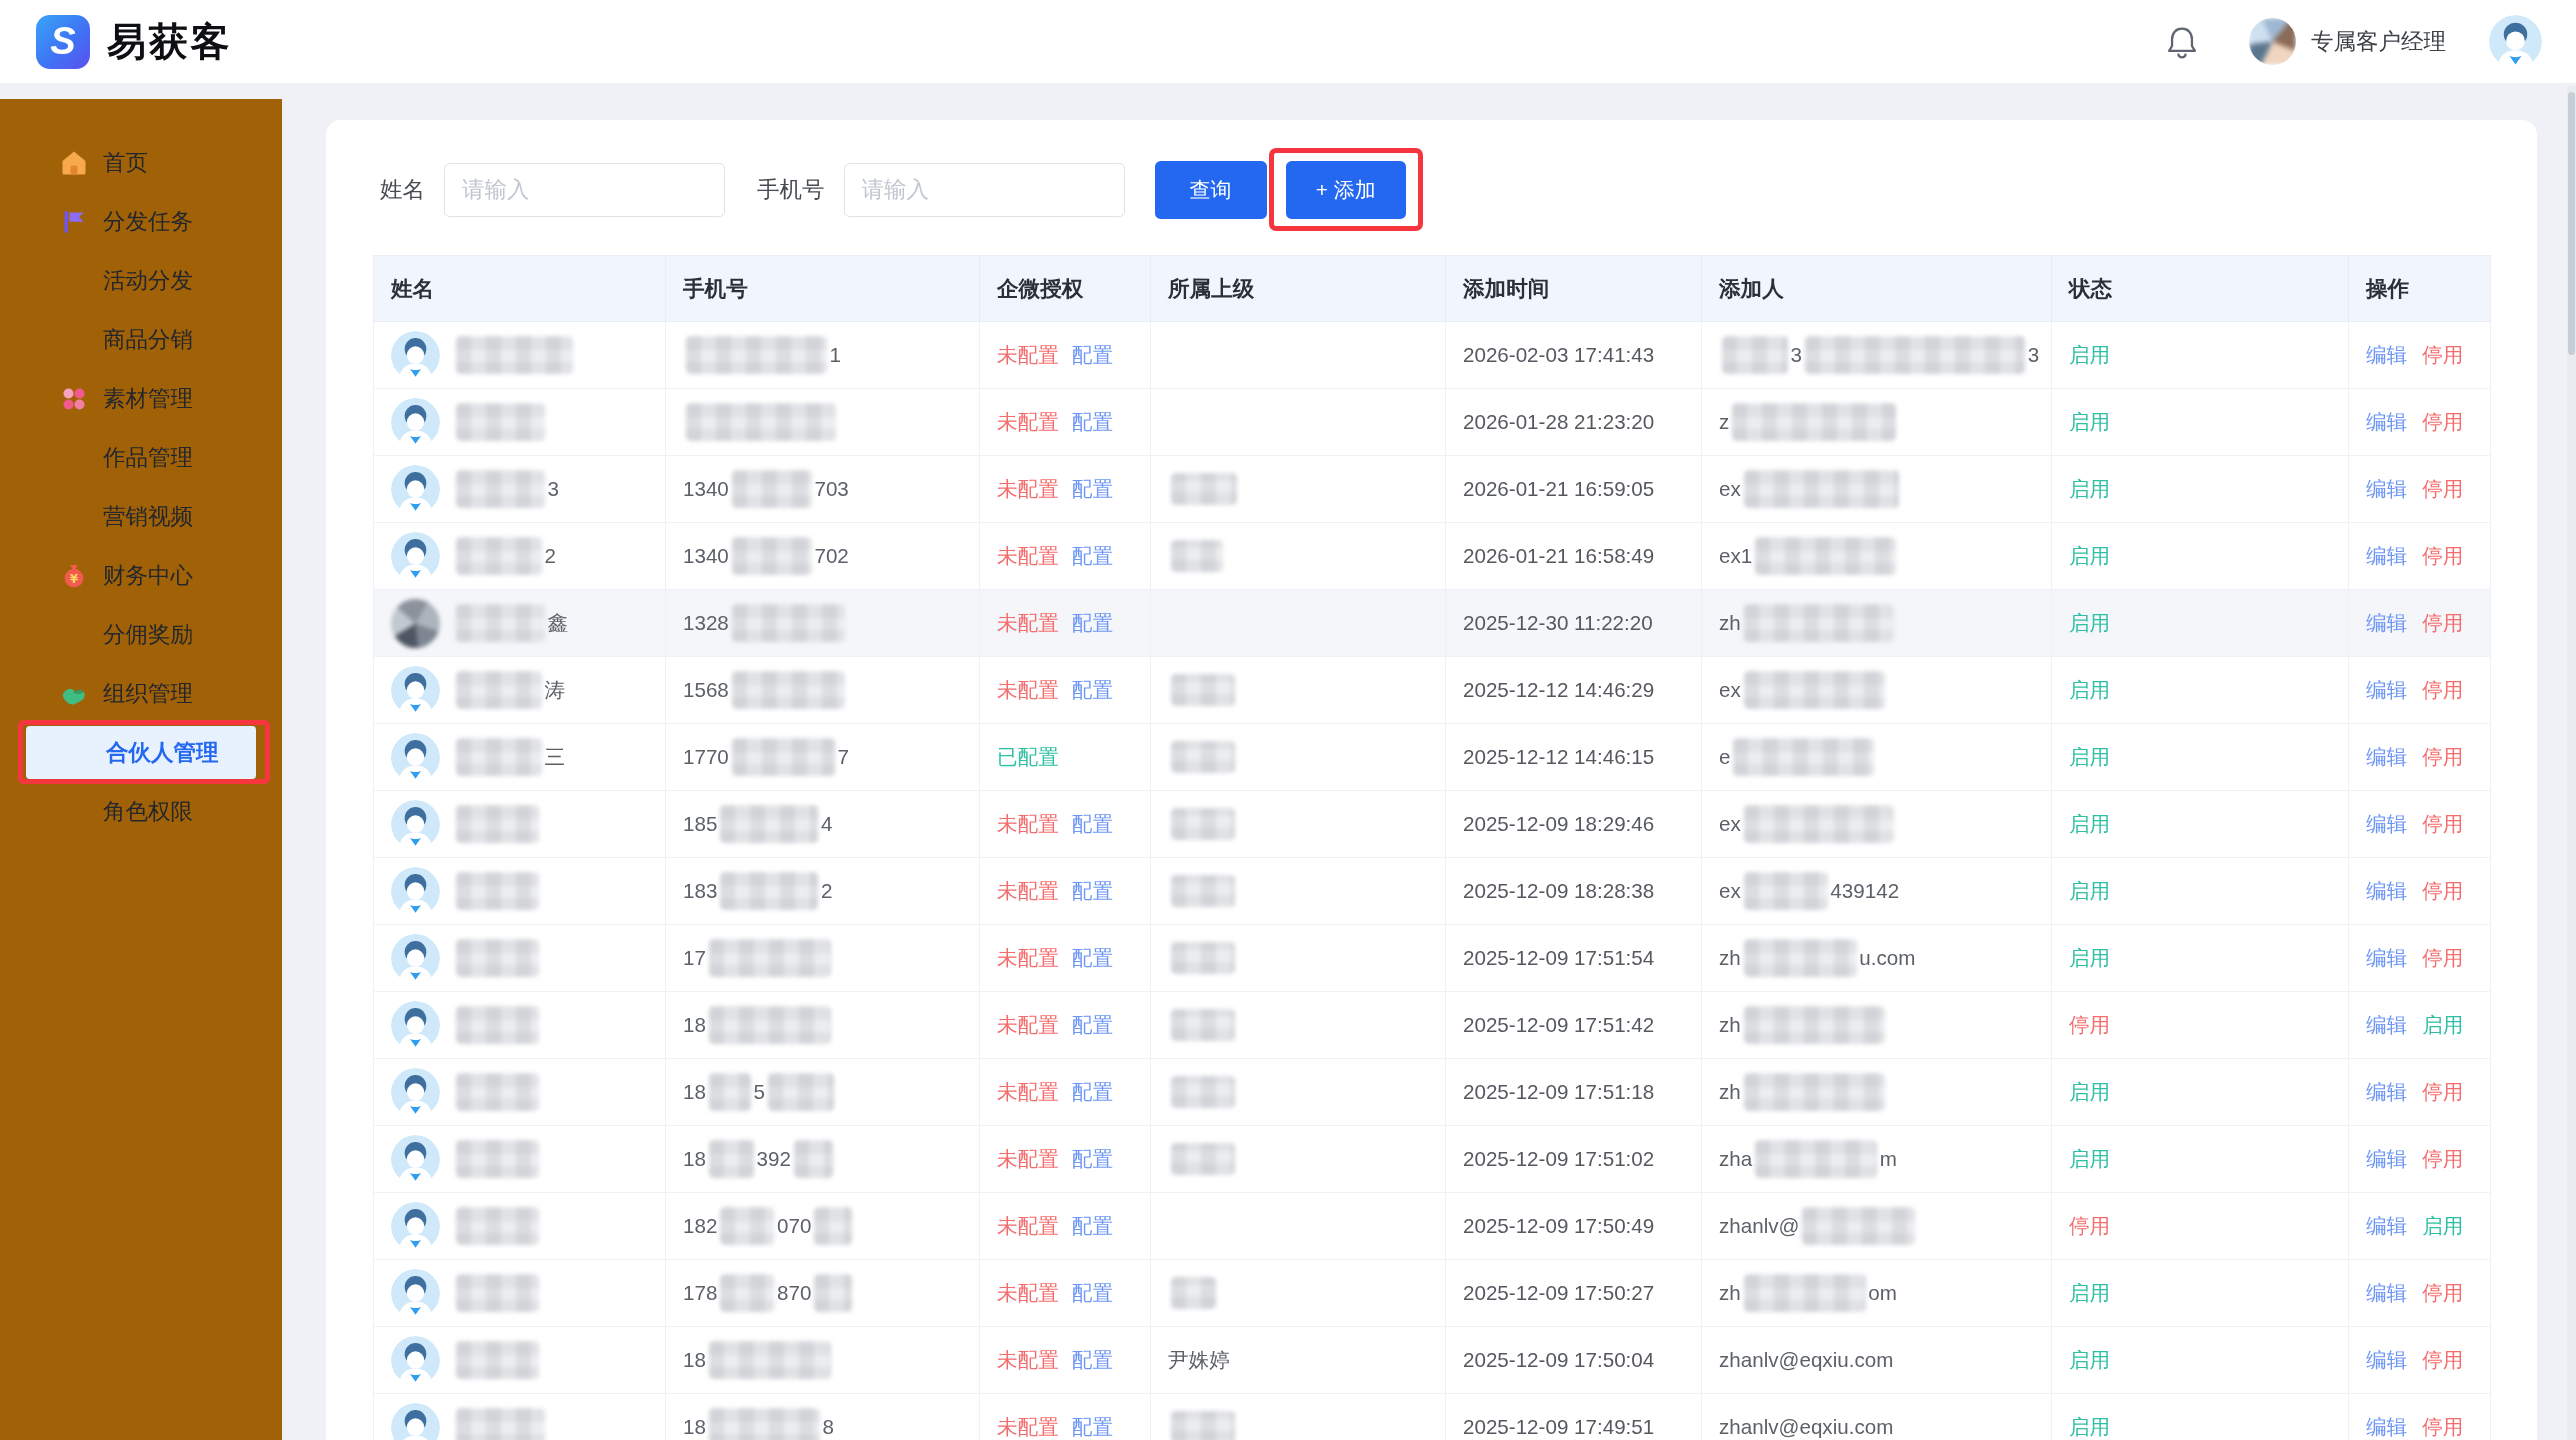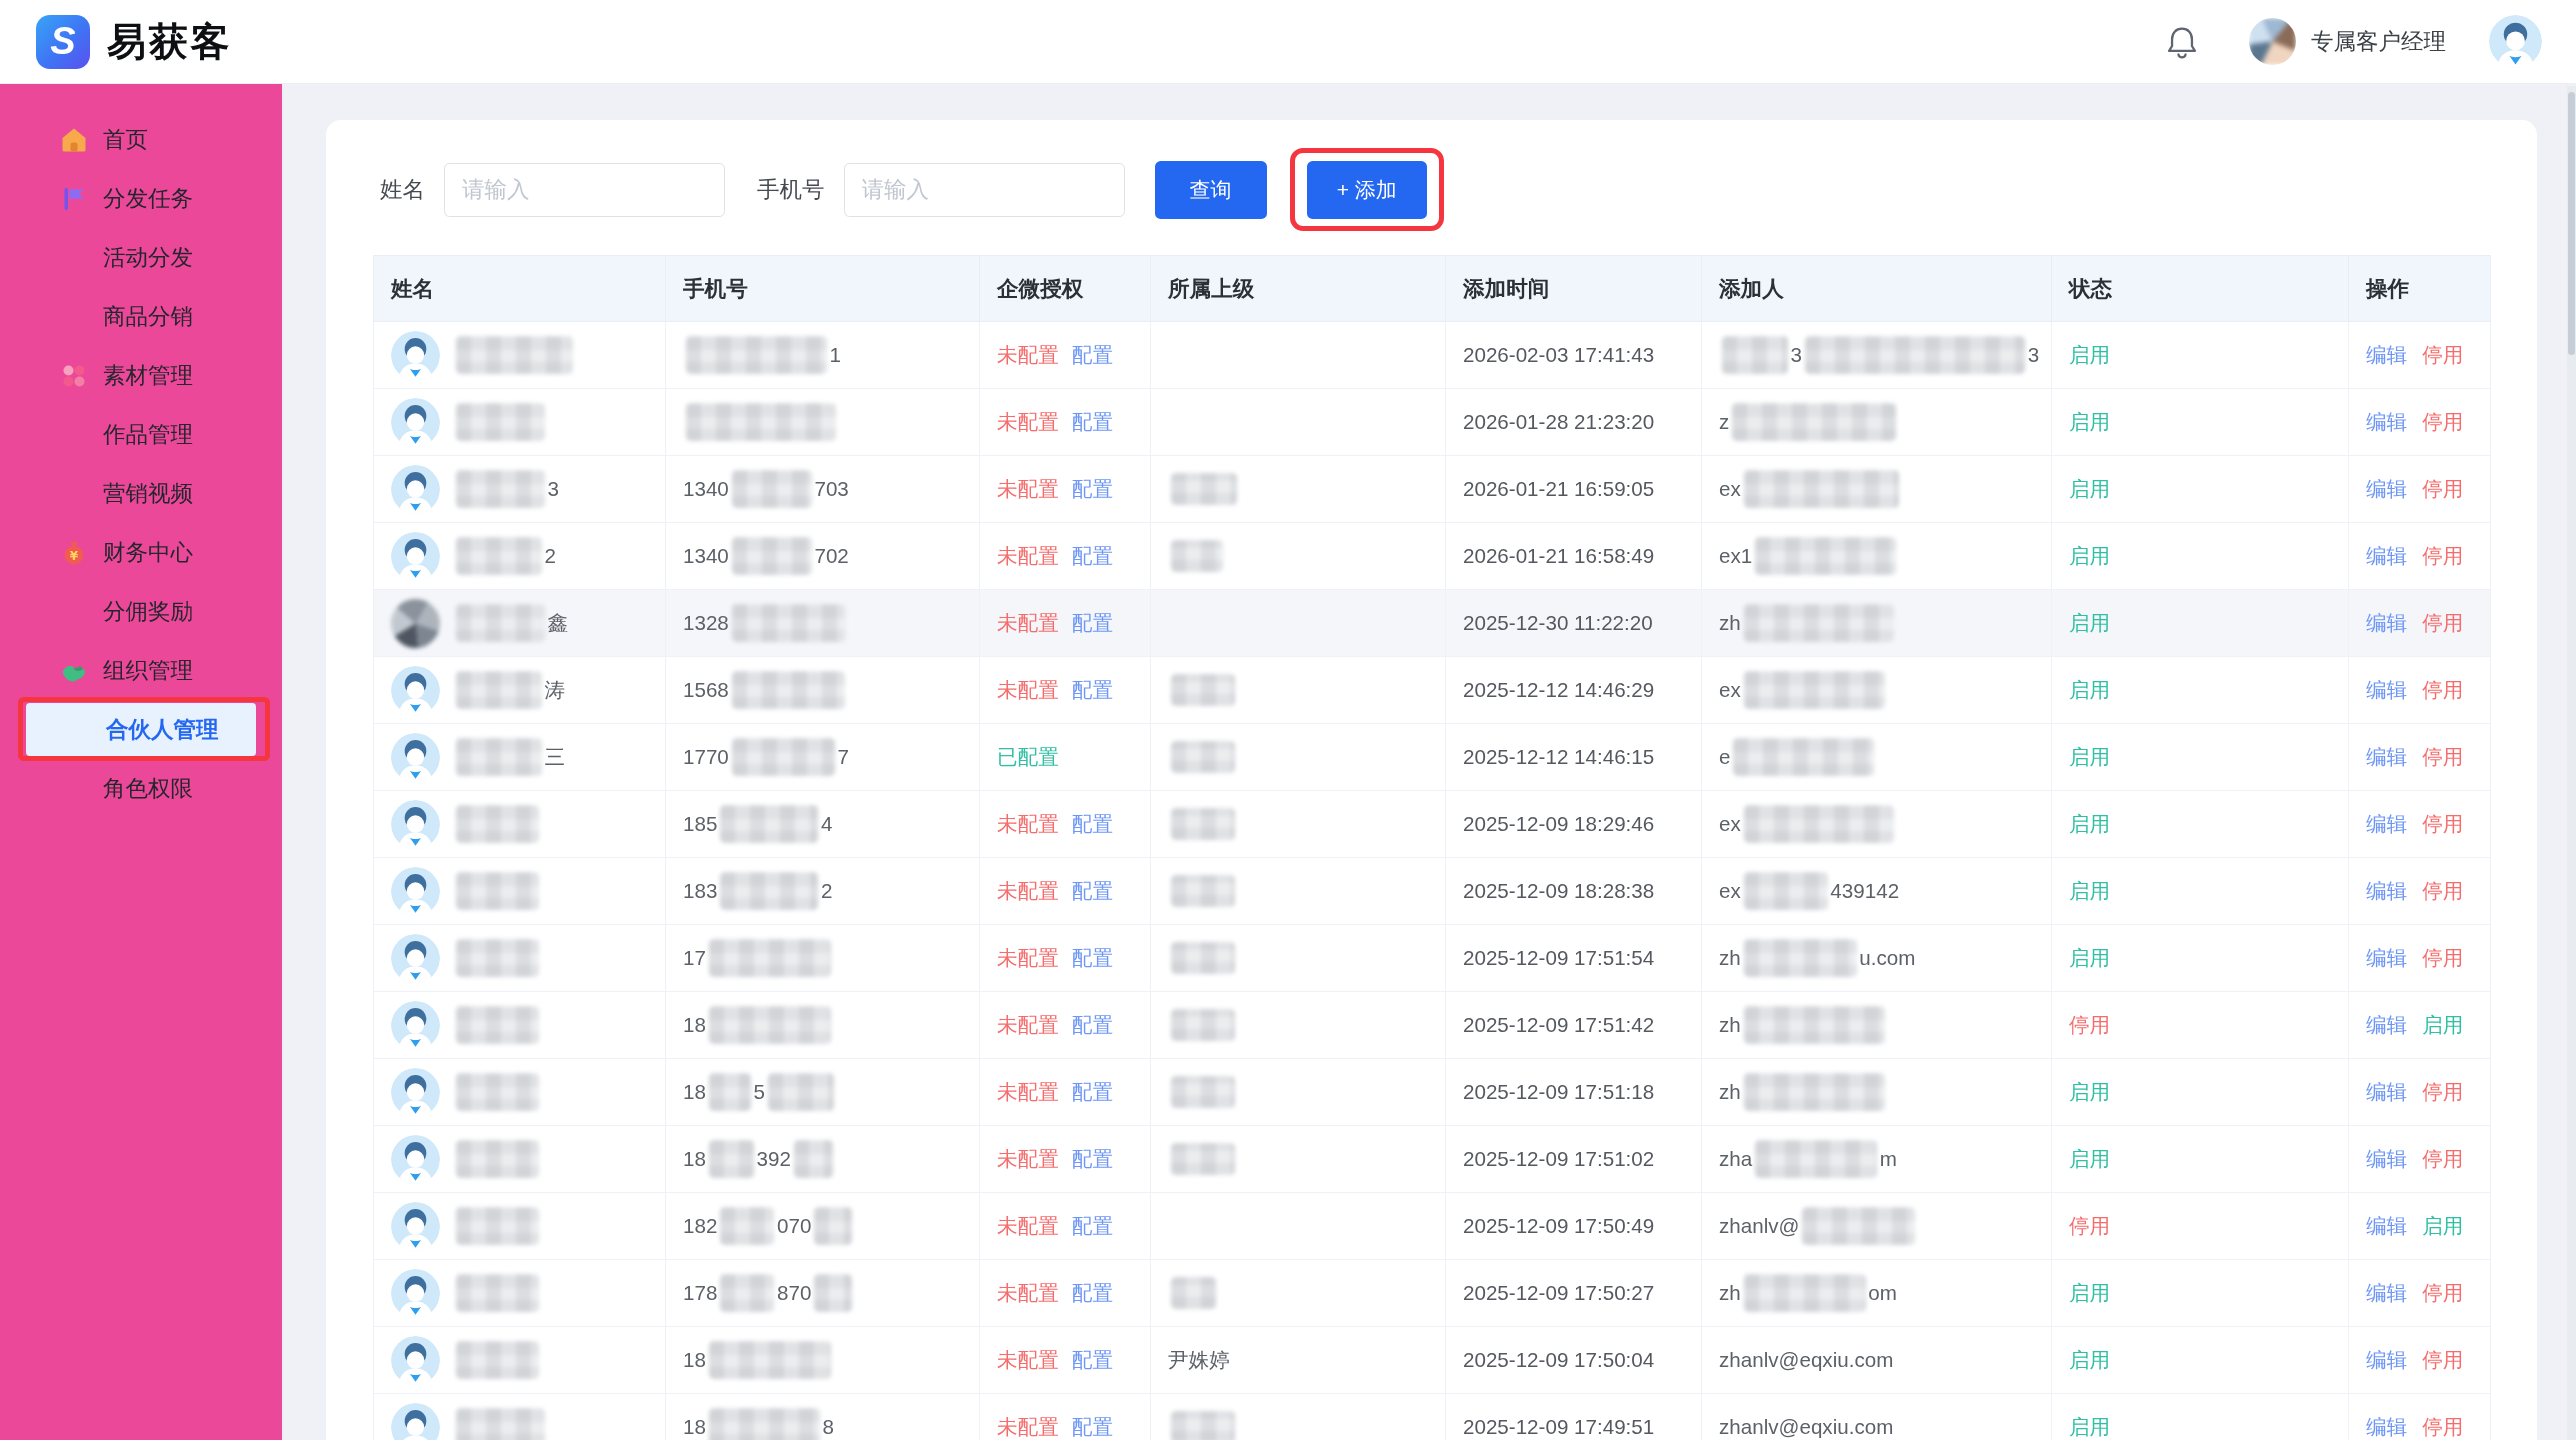--- a/index.html
+++ b/index.html
@@ -18,21 +18,21 @@
   .top-right{margin-left:auto;display:flex;align-items:center;padding-right:34px;}
   .bell{width:36px;height:36px;margin-right:49px;cursor:pointer;}
   .manager{display:flex;align-items:center;gap:15px;margin-right:43px;cursor:pointer;}
   .avatar-photo{width:47px;height:47px;border-radius:50%;overflow:hidden;flex:0 0 47px;}
   .avatar-photo .ph{width:100%;height:100%;filter:blur(2.8px);
       background:conic-gradient(from 40deg,#8a6b57 0 20%,#f0d5c0 0 46%,#5a768f 0 62%,#cfe0f0 0 82%,#9db8d2 0 100%);}
   .manager-label{font-size:22.5px;color:#3c4046;}
   .user-avatar{width:53px;height:53px;border-radius:50%;overflow:hidden;cursor:pointer;}
 
   
-  .sidebar{position:absolute;top:76px;left:0;bottom:0;width:283px;background:#ec4899;
+  .sidebar{position:absolute;top:99px;left:0;bottom:0;width:283px;background:#a16207;
            border-right:0.9px solid #eceff3;padding-top:34px;z-index:5;}
   .side-wrap{position:relative;}
   .side-item{position:relative;height:59px;display:flex;align-items:center;font-size:22.5px;color:#23262c;cursor:pointer;}
   .side-item .ico{position:absolute;left:60px;width:28px;height:28px;}
   .side-item .ico svg{width:28px;height:28px;display:block;}
   .side-item .lbl{padding-left:103px;white-space:nowrap;}
   .side-item.active-inner{margin:2.8px 26px;height:53px;background:#e8f2fe;border-radius:3.8px;
            color:var(--primary);font-weight:bold;}
   .side-item.active-inner .lbl{padding-left:80px;}
   .side-anno{position:absolute;left:18px;right:12.2px;top:-5.6px;bottom:-5.6px;border:5.6px solid var(--anno);
@@ -44,21 +44,21 @@
   .filter-bar{display:flex;align-items:center;padding:28px 0 0 54px;}
   .f-label{font-size:22.5px;color:#464b52;margin-right:19px;white-space:nowrap;}
   .f-input{width:281px;height:54px;border:0.9px solid #dde1e8;border-radius:5.6px;padding:0 17px;
            font-size:22.5px;color:#333;outline:none;background:#fff;
            font-family:"Liberation Sans","DejaVu Sans",sans-serif;}
   .f-input::placeholder{color:#c1c7d0;}
   .f-gap{width:32px;}
   .btn{height:58px;border:none;border-radius:5.6px;background:var(--primary);color:#fff;font-size:21px;
        cursor:pointer;font-family:"Liberation Sans","DejaVu Sans",sans-serif;}
   .search-btn{width:112px;margin-left:30px;}
-  .add-anno{margin-left:23px;border:5.6px solid var(--anno);border-radius:13px;padding:7.5px 12.2px;display:inline-flex;}
+  .add-anno{margin-left:2px;border:5.6px solid var(--anno);border-radius:7px;padding:7.5px 12.2px;display:inline-flex;}
   .add-btn{width:120px;}
 
   
   .tbl-wrap{margin:24.4px 47px 0 47px;}
   table{width:2117px;border-collapse:collapse;table-layout:fixed;}
   th{height:66px;background:#f1f5fc;font-size:21.6px;color:#2b2f36;text-align:left;
      padding:0 0 0 17px;font-weight:bold;border:0.9px solid #e9eef6;white-space:nowrap;}
   td{height:67px;font-size:20.6px;color:#5c6168;padding:0 0 0 17px;border:0.9px solid #eef1f7;
      background:#fff;white-space:nowrap;overflow:hidden;}
   tr.hover td{background:#f4f6fa;}

